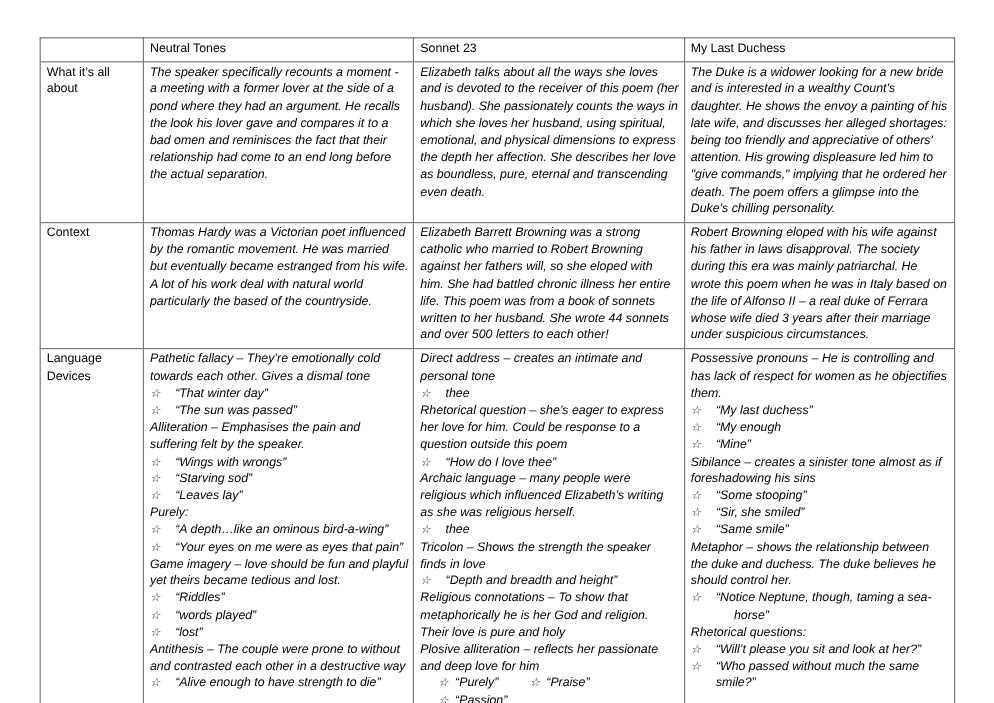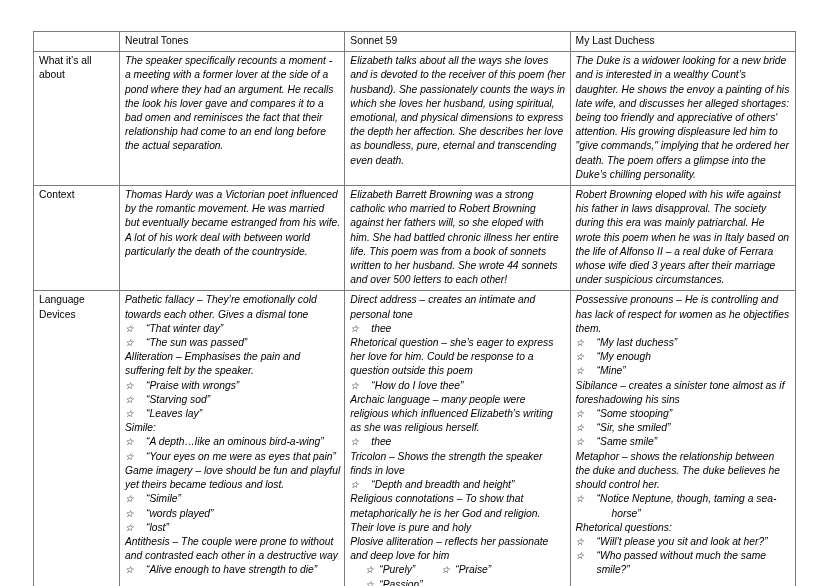--- a/index.html
+++ b/index.html
@@ -105,64 +105,64 @@
     <colgroup>
       <col class="c-label">
       <col class="c-body">
       <col class="c-body">
       <col class="c-body">
     </colgroup>
     <thead>
       <tr>
         <th class="corner"></th>
         <th class="colhead">Neutral Tones</th>
-        <th class="colhead">Sonnet 59</th>
+        <th class="colhead">Sonnet 23</th>
         <th class="colhead">My Last Duchess</th>
       </tr>
     </thead>
     <tbody>
         <tr class="row-std">
           <td class="rowlabel">What it’s all about</td>
           <td class="cell">
             <p>The speaker specifically recounts a moment - a meeting with a former lover at the side of a pond where they had an argument. He recalls the look his lover gave and compares it to a bad omen and reminisces the fact that their relationship had come to an end long before the actual separation.</p>
           </td>
           <td class="cell">
             <p>Elizabeth talks about all the ways she loves and is devoted to the receiver of this poem (her husband).  She passionately counts the ways in which she loves her husband, using spiritual, emotional, and physical dimensions to express the depth her affection. She describes her love as boundless, pure, eternal and transcending even death.</p>
           </td>
           <td class="cell">
             <p>The Duke is a widower looking for a new bride and is interested in a wealthy Count’s daughter. He shows the envoy a painting of his late wife, and discusses her alleged shortages: being too friendly and appreciative of others' attention. His growing displeasure led him to "give commands," implying that he ordered her death. The poem offers a glimpse into the Duke’s chilling personality.</p>
           </td>
         </tr>
         <tr class="row-std">
           <td class="rowlabel">Context</td>
           <td class="cell">
-            <p>Thomas Hardy was a Victorian poet influenced by the romantic movement. He was married but eventually became estranged from his wife. A lot of his work deal with between world particularly the death of the countryside.</p>
+            <p>Thomas Hardy was a Victorian poet influenced by the romantic movement. He was married but eventually became estranged from his wife. A lot of his work deal with natural world particularly the based of the countryside.</p>
           </td>
           <td class="cell">
             <p>Elizabeth Barrett Browning was a strong catholic who married to Robert Browning against her fathers will, so she eloped with him. She had battled chronic illness her entire life. This poem was from a book of sonnets written to her husband. She wrote 44 sonnets and over 500 letters to each other!</p>
           </td>
           <td class="cell">
             <p>Robert Browning eloped with his wife against his father in laws disapproval. The society during this era was mainly patriarchal. He wrote this poem when he was in Italy based on the life of Alfonso II – a real duke of Ferrara whose wife died 3 years after their marriage under suspicious circumstances.</p>
           </td>
         </tr>
         <tr class="row-lang">
           <td class="rowlabel">Language Devices</td>
           <td class="cell">
             <p>Pathetic fallacy – They’re emotionally cold towards each other. Gives a dismal tone</p>
             <p class="quote"><span class="star">☆</span><span class="qtext">“That winter day”</span></p>
             <p class="quote"><span class="star">☆</span><span class="qtext">“The sun was passed”</span></p>
             <p>Alliteration – Emphasises the pain and suffering felt by the speaker.</p>
-            <p class="quote"><span class="star">☆</span><span class="qtext">“Praise with wrongs”</span></p>
+            <p class="quote"><span class="star">☆</span><span class="qtext">“Wings with wrongs”</span></p>
             <p class="quote"><span class="star">☆</span><span class="qtext">“Starving sod”</span></p>
             <p class="quote"><span class="star">☆</span><span class="qtext">“Leaves lay”</span></p>
-            <p>Simile:</p>
+            <p>Purely:</p>
             <p class="quote"><span class="star">☆</span><span class="qtext">“A depth…like an ominous bird-a-wing”</span></p>
             <p class="quote"><span class="star">☆</span><span class="qtext">“Your eyes on me were as eyes that pain”</span></p>
             <p>Game imagery – love should be fun and playful yet theirs became tedious and lost.</p>
-            <p class="quote"><span class="star">☆</span><span class="qtext">“Simile”</span></p>
+            <p class="quote"><span class="star">☆</span><span class="qtext">“Riddles”</span></p>
             <p class="quote"><span class="star">☆</span><span class="qtext">“words played”</span></p>
             <p class="quote"><span class="star">☆</span><span class="qtext">“lost”</span></p>
             <p>Antithesis – The couple were prone to without and contrasted each other in a destructive way</p>
             <p class="quote"><span class="star">☆</span><span class="qtext">“Alive enough to have strength to die”</span></p>
           </td>
           <td class="cell">
             <p>Direct address – creates an intimate and personal tone</p>
             <p class="quote"><span class="star">☆</span><span class="qtext">thee</span></p>
             <p>Rhetorical question – she’s eager to express her love for him. Could be response to a question outside this poem</p>
             <p class="quote"><span class="star">☆</span><span class="qtext">“How do I love thee”</span></p>

